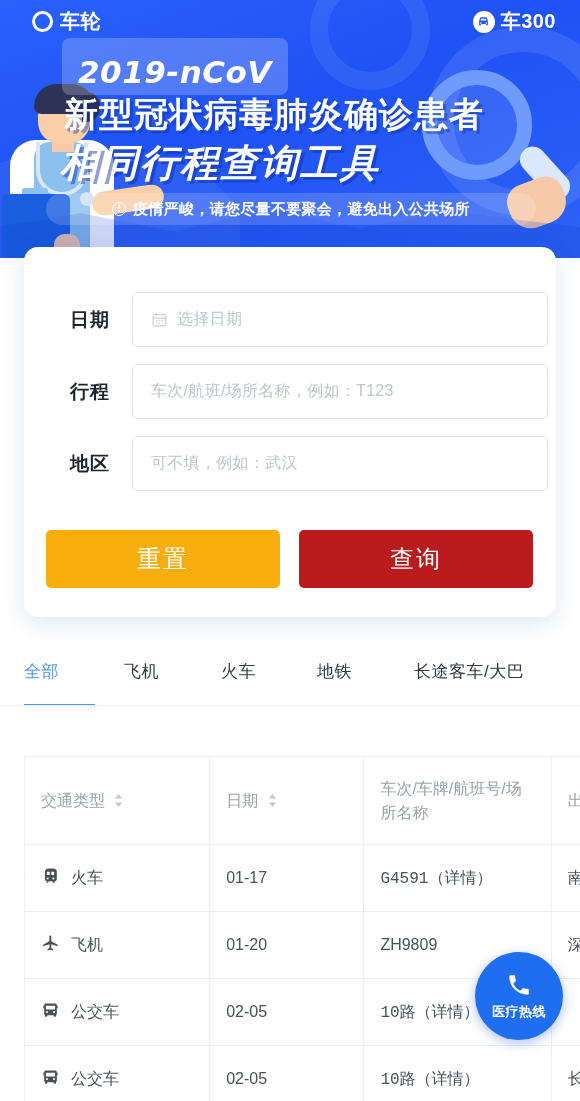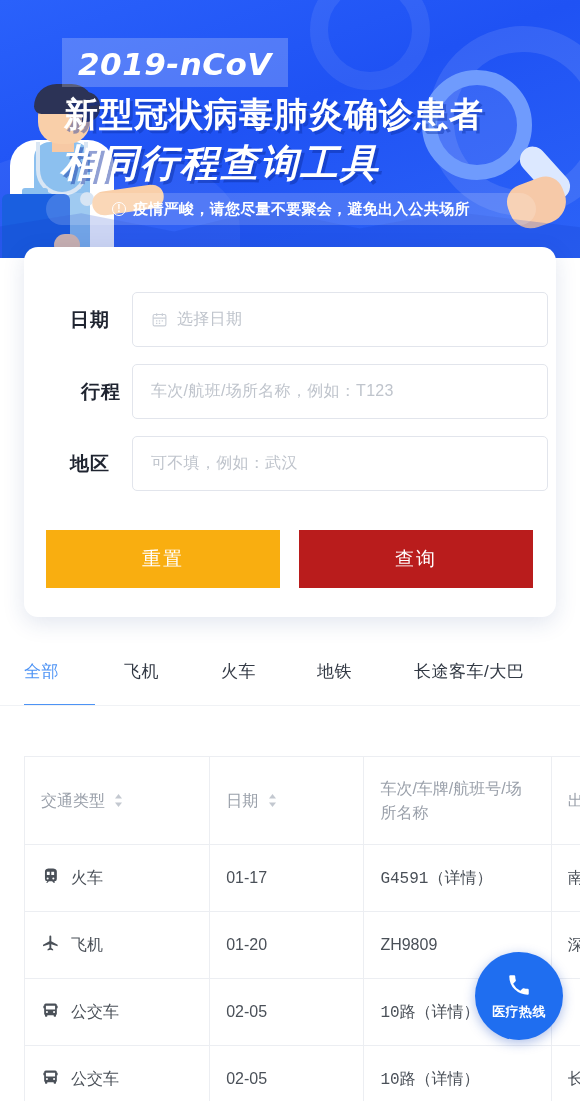--- a/index.html
+++ b/index.html
@@ -63,22 +63,22 @@
   .brand-left { position:absolute; left:32px; top:0; display:flex; align-items:center; gap:7px; }
   .brand-right{ position:absolute; right:24px; top:0; display:flex; align-items:center; gap:6px; }
   .brand-txt  { color:#fff; font-size:20px; font-weight:bold; letter-spacing:.5px; }
   .ic-circle  { width:21px; height:21px; border-radius:50%; border:3px solid #fff; }
   .ic-carbadge{ width:22px; height:22px; border-radius:50%; background:#fff; display:flex;
                 align-items:center; justify-content:center; }
   .ic-carbadge svg { width:15px; height:15px; fill:#2059f2; }
 
   .b-tagwrap { position:absolute; left:62px; top:38px; }
   .b-tag {
-    display:inline-block; background:rgba(255,255,255,.22); border-radius:0;
-    padding:8px 16px 5px; color:#fff; font-size:31px; font-weight:bold;
+    display:inline-block; background:rgba(255,255,255,.22); border-radius:8px;
+    padding:16px 16px 5px; color:#fff; font-size:31px; font-weight:bold;
     font-style:italic; letter-spacing:.5px; font-family:"DejaVu Sans", sans-serif;
   }
   .b-line1 { position:absolute; left:64px; top:92px; color:#fff; font-size:34px; font-weight:bold;
              letter-spacing:1px; text-shadow:3px 3px 0 rgba(10,45,160,.40); white-space:nowrap; }
   .b-line2 { position:absolute; left:60px; top:138px; color:#fff; font-size:38px; font-weight:bold;
              font-style:italic; letter-spacing:2px; text-shadow:3px 3px 0 rgba(10,45,160,.45);
              white-space:nowrap; }
   .b-notice {
     position:absolute; left:46px; top:193px; width:490px; height:32px;
     background:rgba(255,255,255,.17); border-radius:16px;
@@ -99,22 +99,22 @@
   .flabel { width:62px; font-size:19px; font-weight:bold; color:#1f2430; letter-spacing:1px; }
   .finput {
     width:416px; height:55px; border:1px solid #e2e5ec; border-radius:5px;
     background:#fff; display:flex; align-items:center; padding:0 18px; gap:9px;
   }
   .fph { color:#bfc4cc; font-size:16px; letter-spacing:.3px; }
   .cal-ic { width:17px; height:17px; flex:0 0 17px; }
   .cal-ic svg { width:17px; height:17px; display:block; }
 
   .btnrow { position:absolute; left:22px; top:283px; display:flex; gap:19px; }
-  .btn { width:234px; height:58px; border-radius:0; border:none; cursor:pointer;
-         font-size:19px; color:#fff; letter-spacing:2px;
+  .btn { width:234px; height:58px; border-radius:5px; border:none; cursor:pointer;
+         font-size:24px; color:#fff; letter-spacing:2px;
          font-family:Liberation Sans, sans-serif; }
   .btn-reset { background:#f9ae10; }
   .btn-query { background:#b91c1c; }
 
   
   .tabs { position:absolute; left:0; top:660px; width:506px; height:52px; }
   .tab  { position:absolute; top:0; font-size:17px; color:#333a45; letter-spacing:.5px;
           cursor:pointer; white-space:nowrap; }
   .tab.active { color:#4d93f5; }
   .tab-underline { position:absolute; left:24px; top:44px; width:71px; height:2px; background:#4d93f5; }
@@ -174,20 +174,34 @@
       <div class="d-steth-end"></div>
       <div class="d-arm"></div>
       <div class="d-board-clip"></div>
       <div class="d-board"></div>
       <div class="d-hand"></div>
       <div class="d-leg"></div>
     </div>
 
     <div class="deco-wave"></div>
 
+    <div class="brandbar">
+      <div class="brand-left">
+        <span class="ic-circle"></span>
+        <span class="brand-txt">车轮</span>
+      </div>
+      <div class="brand-right">
+        <span class="ic-carbadge">
+          <svg viewBox="0 0 24 24">
+              <path d="M5 11l1.5-4.5A2 2 0 0 1 8.4 5h7.2a2 2 0 0 1 1.9 1.5L19 11v6a1 1 0 0 1-1 1h-1a1 1 0 0 1-1-1v-1H8v1a1 1 0 0 1-1 1H6a1 1 0 0 1-1-1v-6zm2.2-.5h9.6l-1-3H8.2l-1 3zM7.5 13a1.2 1.2 0 1 0 0 2.4A1.2 1.2 0 0 0 7.5 13zm9 0a1.2 1.2 0 1 0 0 2.4 1.2 1.2 0 0 0 0-2.4z"></path>
+            </svg>
+        </span>
+        <span class="brand-txt">车300</span>
+      </div>
+    </div>
 
     <div class="b-tagwrap">
       <span class="b-tag">2019-nCoV</span>
     </div>
     <div class="b-line1">新型冠状病毒肺炎确诊患者</div>
     <div class="b-line2">相同行程查询工具</div>
 
     <div class="b-notice">
       <span class="notice-ic">!</span>
       <span>疫情严峻，请您尽量不要聚会，避免出入公共场所</span>
@@ -203,21 +217,21 @@
           <svg viewBox="0 0 24 24" fill="none" stroke="#c9ced6" stroke-width="1.6">
             <rect x="3" y="5" width="18" height="16" rx="2"></rect>
               <path d="M3 10h18M8 3v4M16 3v4"></path>
             <path d="M7 14h2M11 14h2M15 14h2M7 17.5h2M11 17.5h2"></path>
           </svg>
         </span>
         <span class="fph">选择日期</span>
       </div>
     </div>
 
-    <div class="frow" style="top:117px;text-align:center;">
+    <div class="frow" style="top:117px;">
       <span class="flabel">行程</span>
       <div class="finput">
         <span class="fph">车次/航班/场所名称，例如：T123</span>
       </div>
     </div>
 
     <div class="frow" style="top:189px;">
       <span class="flabel">地区</span>
       <div class="finput">
         <span class="fph">可不填，例如：武汉</span>

